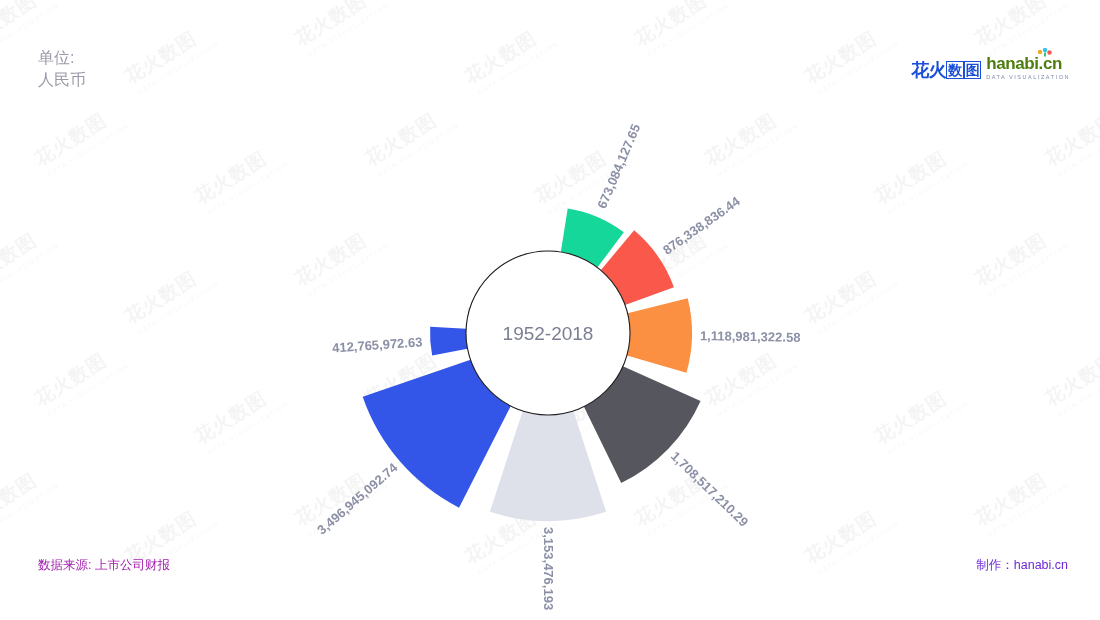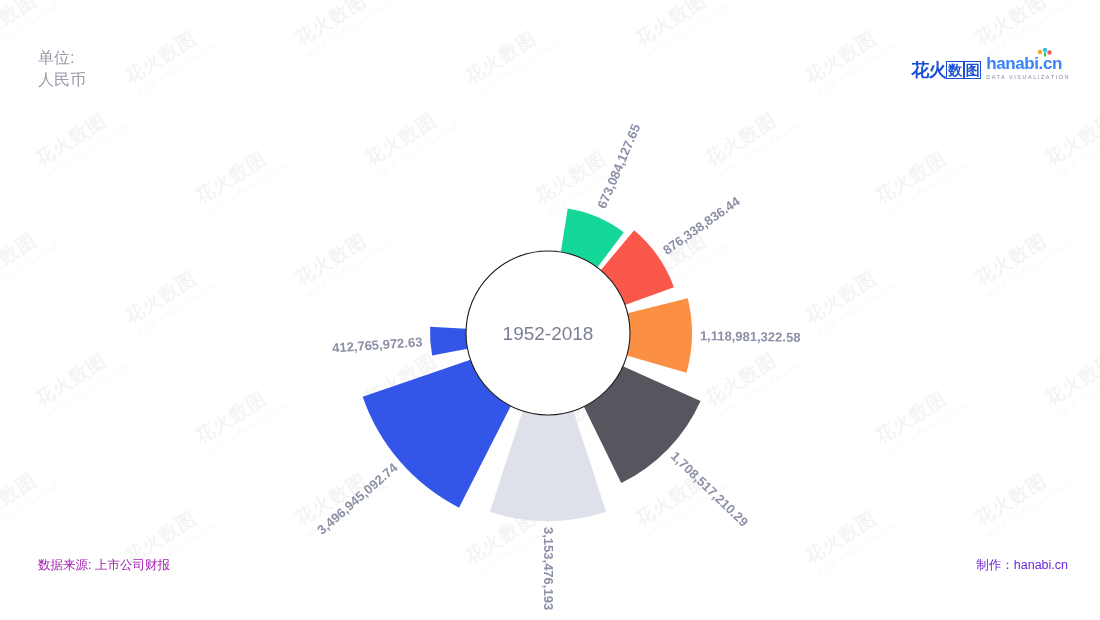--- a/index.html
+++ b/index.html
@@ -89,21 +89,21 @@
     font-size: 14px;
     vertical-align: 1px;
   }
   #logo-right {
     margin-left: 5px;
     position: relative;
   }
   #logo-en {
     font-size: 17px;
     font-weight: bold;
-    color: #3b82f6;
+    color: #4d7c0f;
     letter-spacing: -0.4px;
     line-height: 19px;
   }
   #logo-tag {
     font-size: 5.5px;
     color: #7d8aa8;
     letter-spacing: 1.55px;
     margin-top: 1px;
   }
   #logo-spark {

